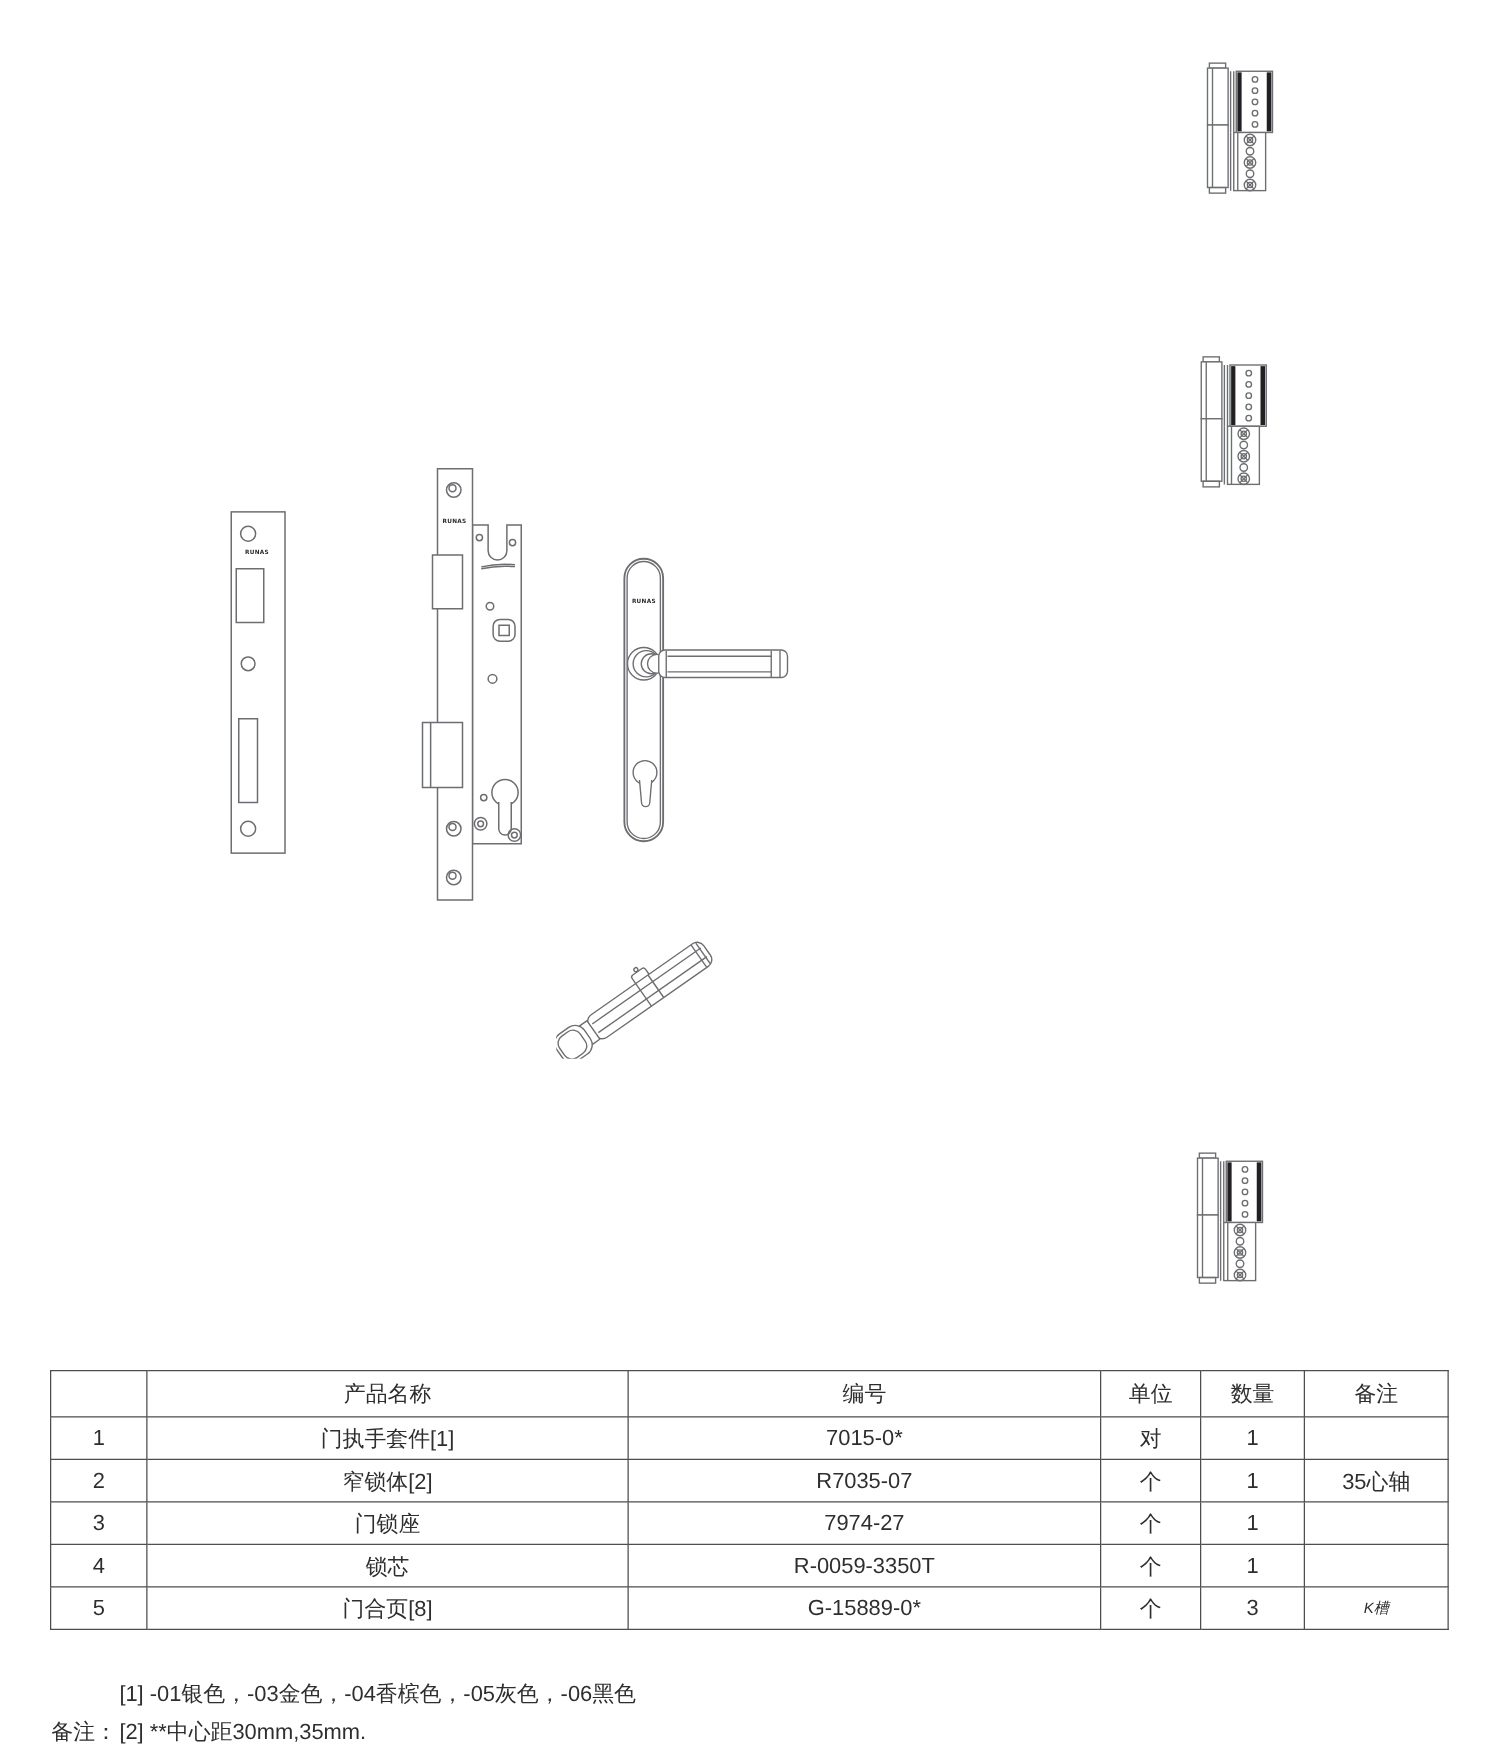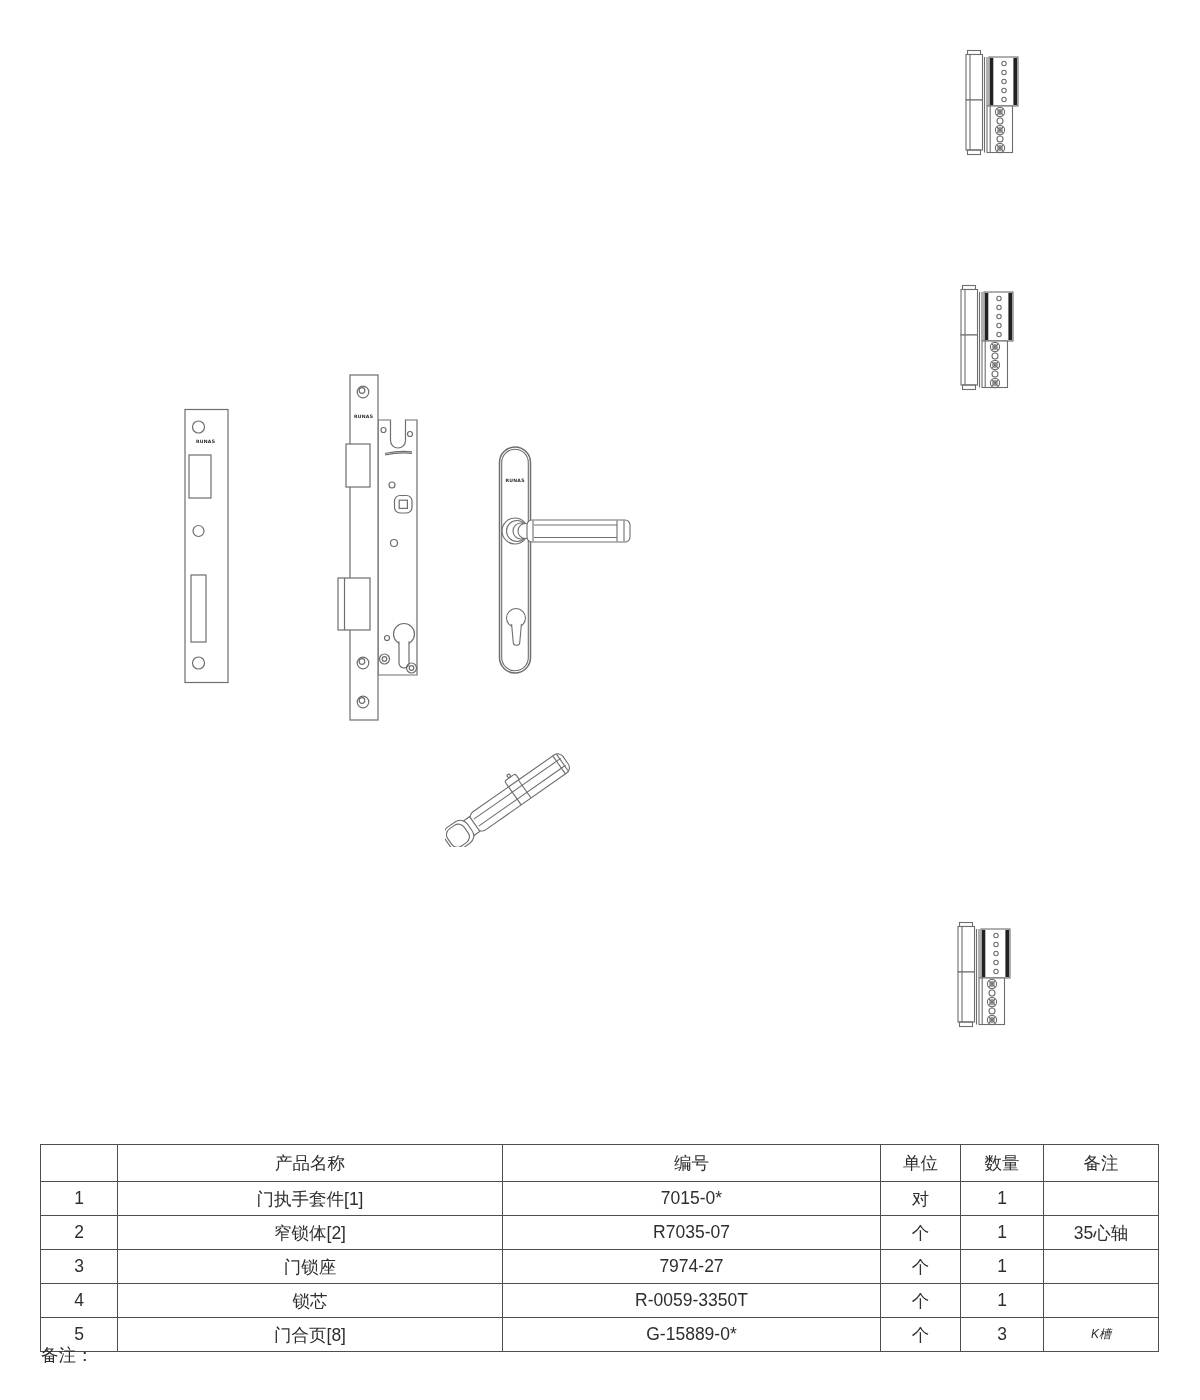--- a/index.html
+++ b/index.html
@@ -16,21 +16,21 @@
   }
   .canvas{position:relative;width:1200px;height:1400px;overflow:hidden;background:#ffffff;}
   .drawing{position:absolute;}
   .drawing svg{display:block;}
   svg text.brand{
     font-family:"DejaVu Sans","Liberation Sans",sans-serif;
     font-size:4.6px;font-weight:bold;fill:#2a2a2c;letter-spacing:.25px;
   }
 
   table.parts{
-    position:absolute;left:40px;top:1144px;
+    position:absolute;left:40px;top:1096px;
     border-collapse:collapse;table-layout:fixed;width:1118px;
     font-size:17.5px;color:var(--text);
   }
   table.parts th,table.parts td{
     border:1.7px solid var(--tborder);
     text-align:center;vertical-align:middle;
     font-weight:400;padding:0;overflow:hidden;white-space:nowrap;
   }
   table.parts th{height:36px;}
   table.parts td{height:33px;}
@@ -272,15 +272,19 @@
         <td>G-15889-0*</td>
         <td>个</td>
         <td>3</td>
         <td class="remark-small">K槽</td>
       </tr>
     </tbody>
   </table>
 
   <div class="notes">
     <span class="note-label">备注：</span>
+    <span class="note-lines">
+      <span>[1] -01银色，-03金色，-04香槟色，-05灰色，-06黑色</span>
+      <span>[2] **中心距30mm,35mm.</span>
+    </span>
   </div>
 
 </div>
 
 </body></html>

